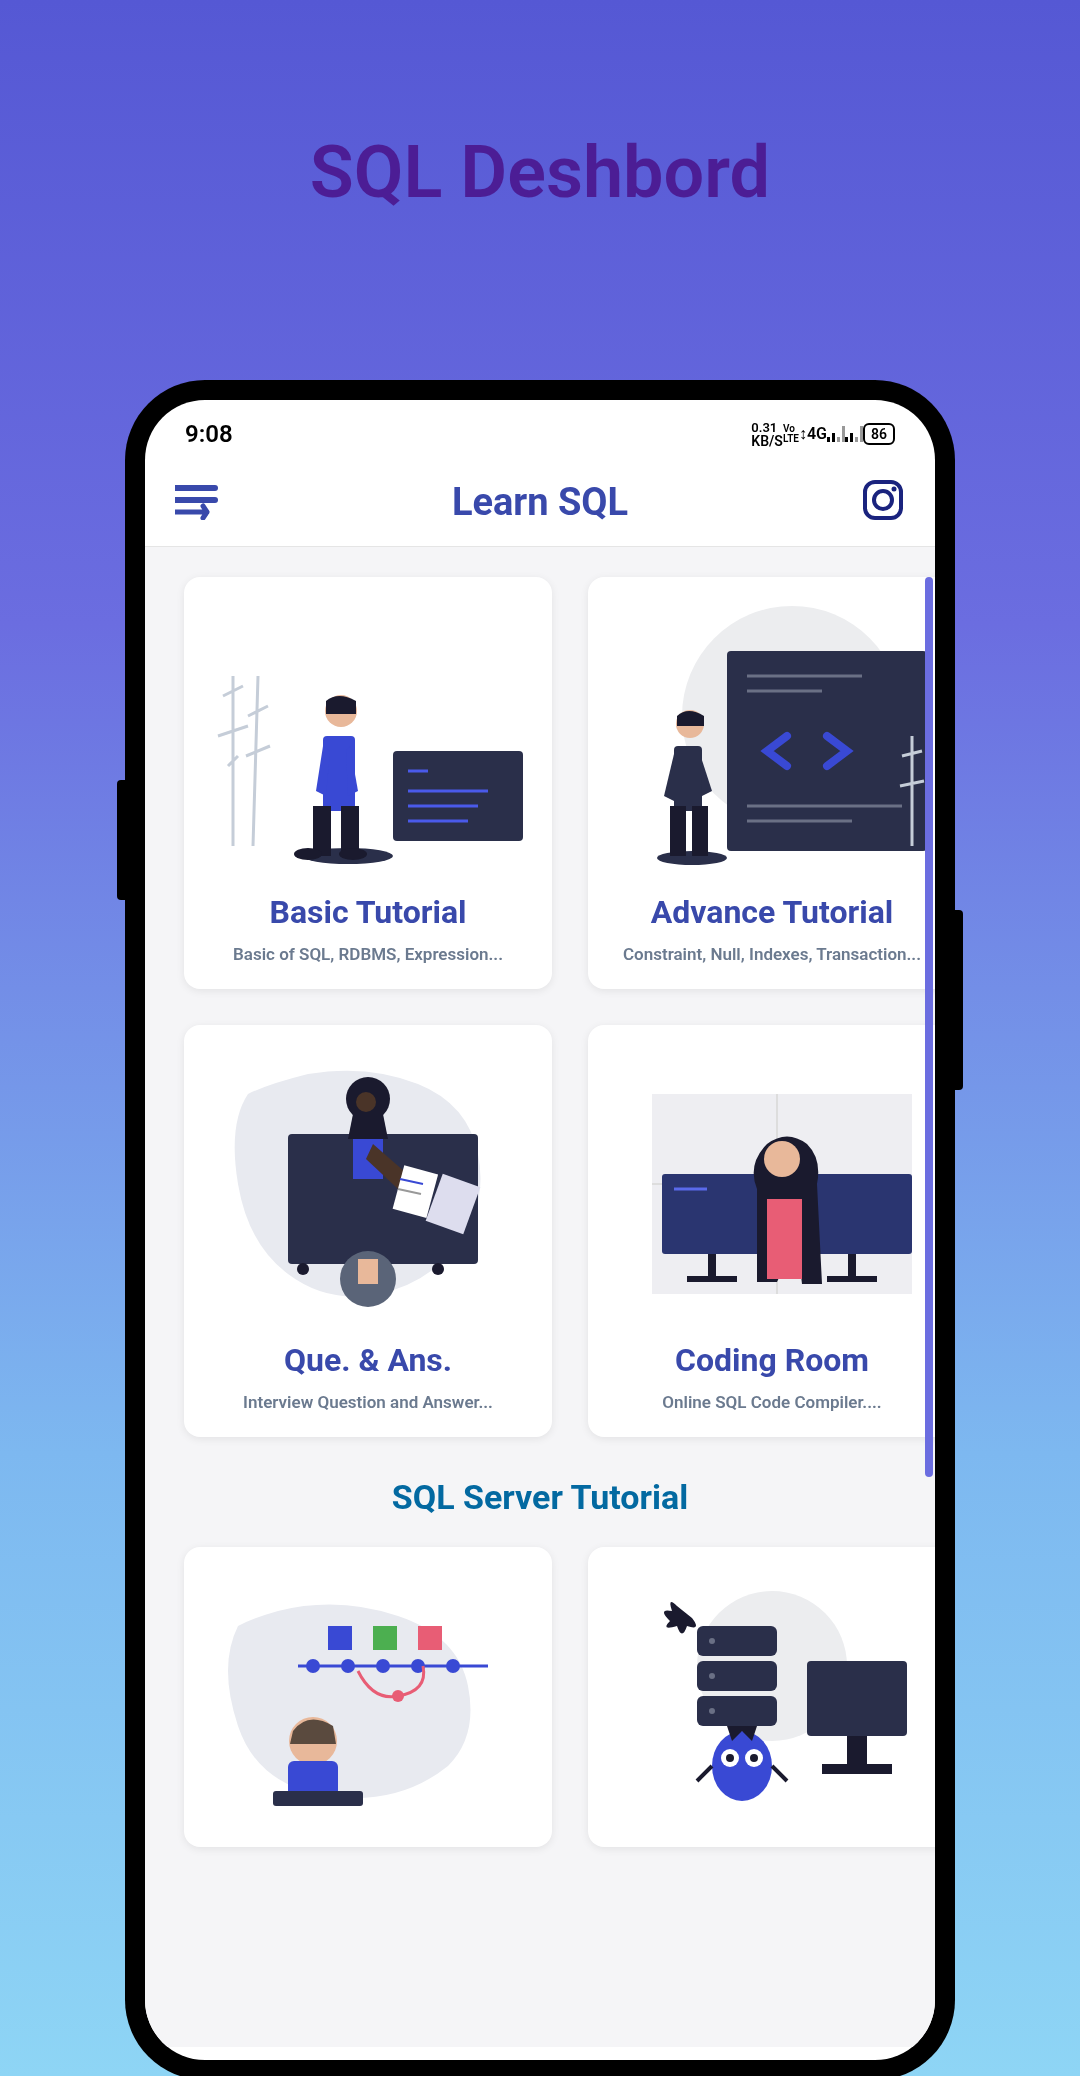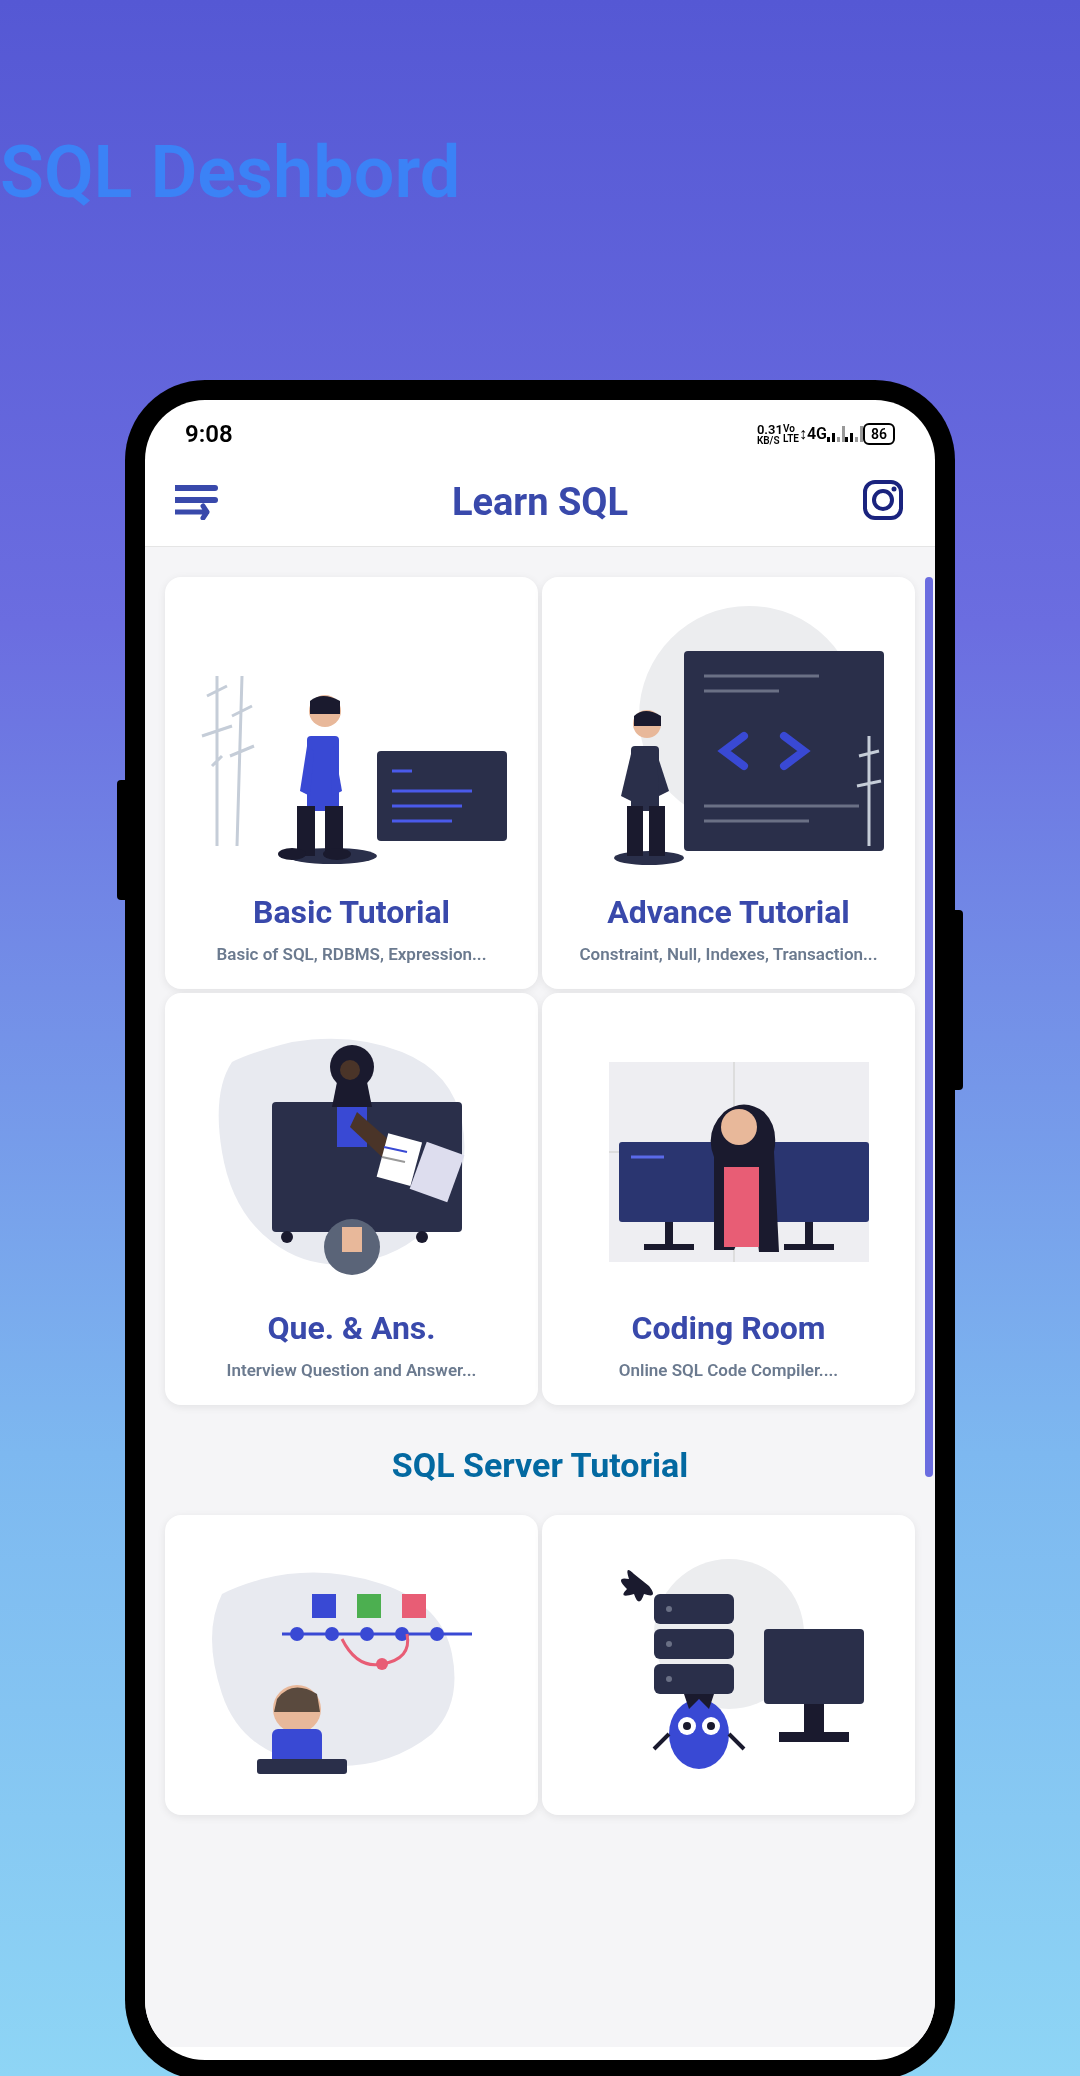--- a/index.html
+++ b/index.html
@@ -9,24 +9,24 @@
     }
     body {
       font-family: -apple-system, BlinkMacSystemFont, 'Segoe UI', Roboto, sans-serif;
       background: linear-gradient(180deg, #5558d4 0%, #6b6de0 30%, #7db8f0 70%, #8ed5f5 100%);
       width: 1080px;
       height: 2076px;
       overflow: hidden;
       position: relative;
     }
     .page-title {
-      color: #3b82f6;
+      color: #4c1d95;
       font-size: 72px;
       font-weight: 600;
-      text-align: left;
+      text-align: center;
       padding-top: 130px;
     }
     .phone-frame {
       position: absolute;
       top: 380px;
       left: 50%;
       transform: translateX(-50%);
       width: 830px;
       height: 1700px;
       background: #000;
@@ -113,22 +113,23 @@
       right: 2px;
       top: 30px;
       width: 8px;
       height: 900px;
       background: #6b6de0;
       border-radius: 4px;
     }
     .grid-container {
       display: grid;
       grid-template-columns: 1fr 1fr;
-      gap: 4px;
+      gap: 36px;
       padding: 30px 20px;
+      margin-left: 19px;
     }
     .card {
       background: white;
       border-radius: 16px;
       padding: 14px 14px 24px;
       box-shadow: 0 2px 8px rgba(0,0,0,0.08);
       cursor: pointer;
     }
     .card-image {
       width: 100%;
@@ -178,21 +179,21 @@
 <div class="phone-frame">
   <div class="phone-buttons-left"></div>
   <div class="phone-button-right"></div>
   <div class="phone-screen">
 
     <div class="status-bar">
       <div>9:08</div>
       <div class="status-right">
         <div class="status-item">
           <div>0.31</div>
-          <div style="font-size:10px">KB/S</div>
+          <div style="font-size:14px">KB/S</div>
         </div>
         <div class="status-item">
           <div style="font-size:10px">Vo</div>
           <div style="font-size:10px">LTE</div>
         </div>
         <div class="status-item">
           <div style="font-size:16px">↕4G</div>
         </div>
         <div class="signal-bars">
           <div class="signal-bar" style="height:5px"></div>

